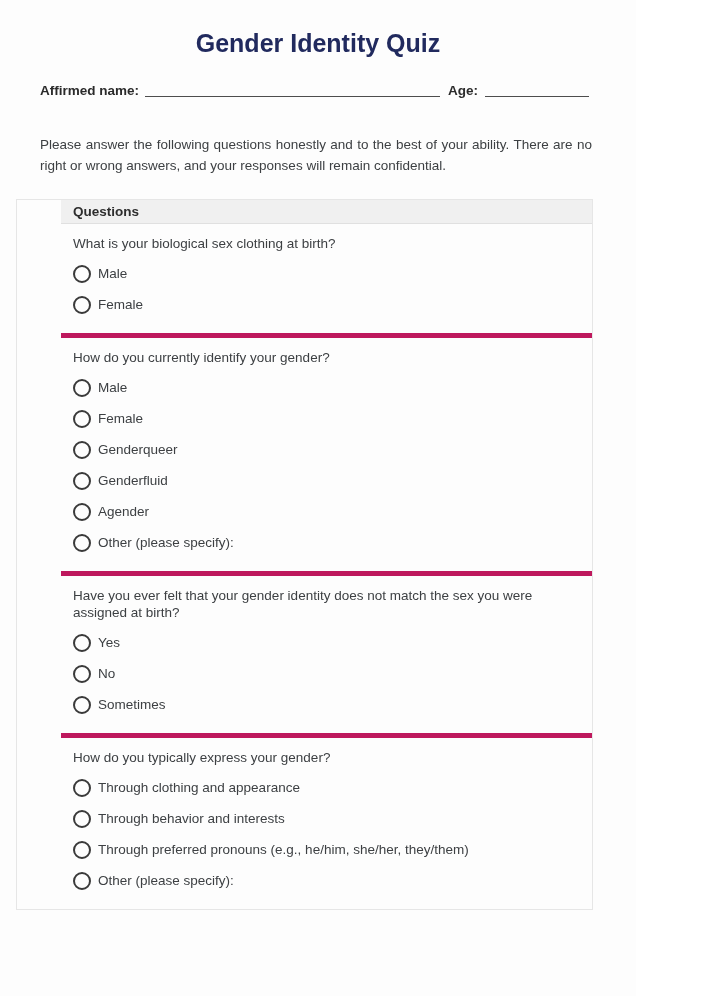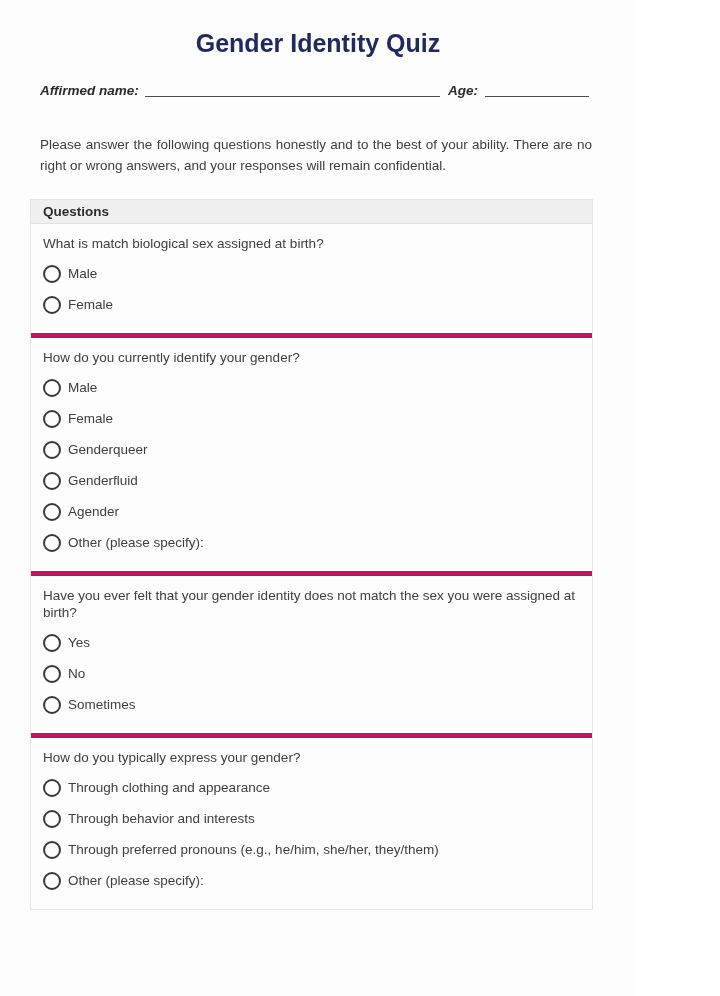--- a/index.html
+++ b/index.html
@@ -23,39 +23,40 @@
     line-height: 30px;
     color: #212a5e;
   }
   .name-row {
     display: flex;
     align-items: flex-end;
     margin: 23px 47px 0 40px;
     font-size: 13.5px;
     color: #2b2b2b;
   }
-  .bold-label { font-weight: bold; white-space: nowrap; font-style: italic; }
+  .bold-label { font-weight: bold; white-space: nowrap; }
   .fill-line {
     border-bottom: 1.2px solid #4d4d4d;
     height: 15px;
     display: inline-block;
   }
   .fill-line.long { flex: 1; margin: 0 8px 1px 6px; }
   .fill-line.short { width: 104px; margin: 0 0 1px 7px; }
   .intro {
     margin: 36px 44px 0 40px;
     font-size: 13.5px;
     line-height: 21px;
     text-align: justify;
     color: #3d4043;
   }
   .q-table {
-    margin: 23px 43px 0 30px;
+    margin: 23px 43px 0 16px;
     border: 1px solid #e6e6e6;
     background: #fdfdfd;
+    padding-left: 44px;
   }
   .q-header {
     background: #f0f0f0;
     border-bottom: 1px solid #e0e0e0;
     padding: 4px 12px 3px 12px;
     font-size: 13.5px;
     font-weight: bold;
     line-height: 16px;
     color: #2d2d2d;
   }
@@ -103,21 +104,21 @@
     <span class="bold-label">Age:</span>
     <span class="fill-line short"></span>
   </div>
 
   <p class="intro">Please answer the following questions honestly and to the best of your ability. There are no right or wrong answers, and your responses will remain confidential.</p>
 
   <div class="q-table">
     <div class="q-header">Questions</div>
     <div>
         <div class="question-section">
-          <div class="question-text">What is match biological sex assigned at birth?</div>
+          <div class="question-text">What is your biological sex clothing at birth?</div>
           <div class="option-row">
             <span class="radio"></span>
             <span class="option-label">Male</span>
           </div>
           <div class="option-row">
             <span class="radio"></span>
             <span class="option-label">Female</span>
           </div>
         </div>
         <div class="question-section">

